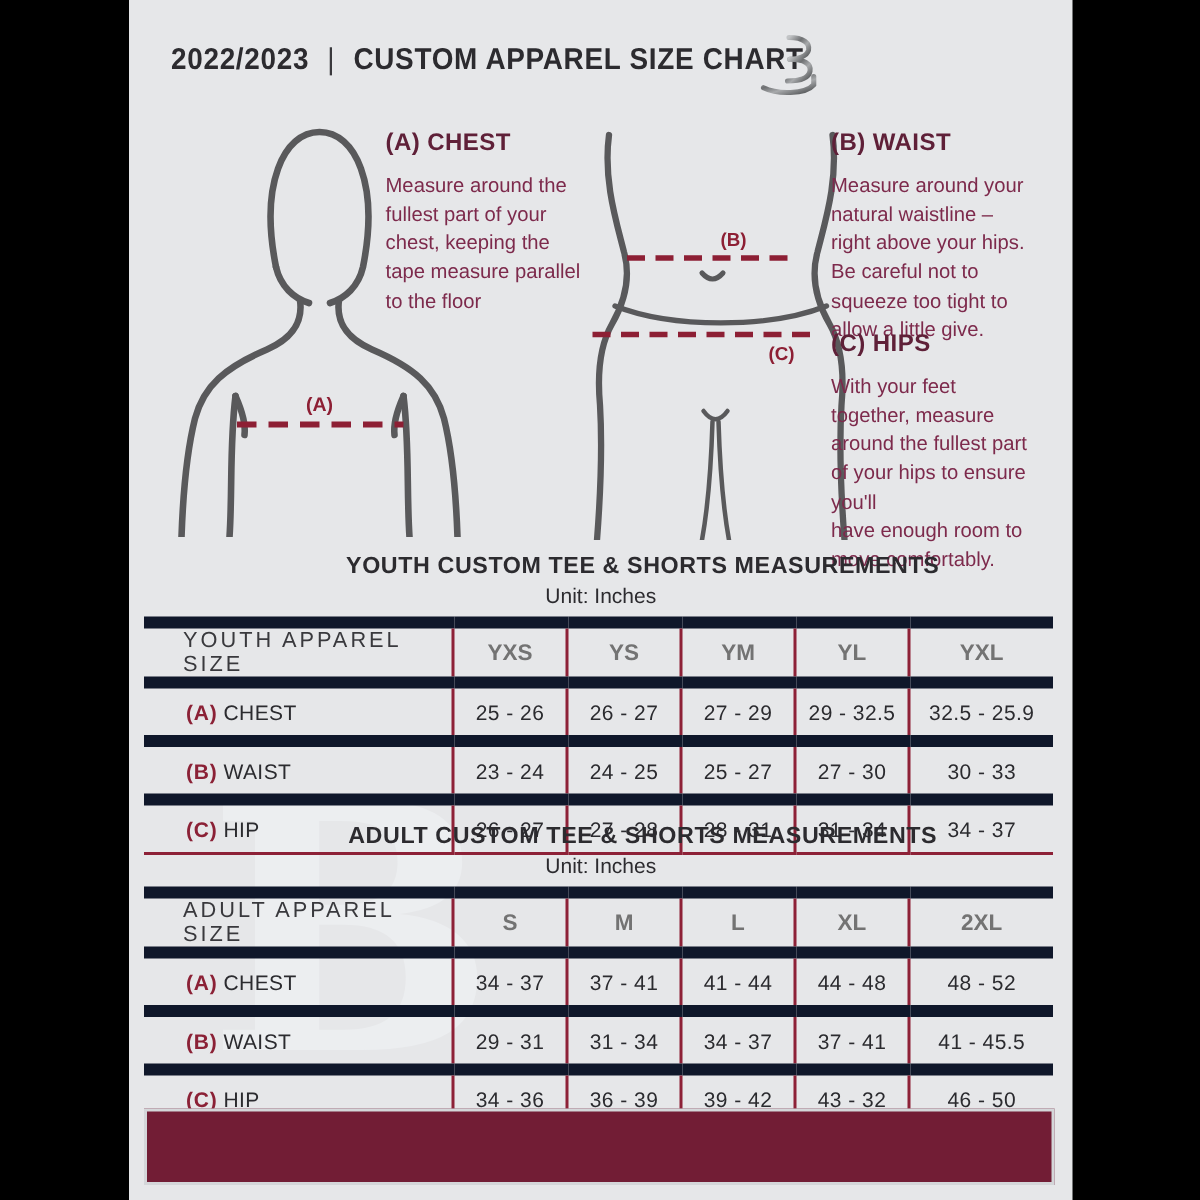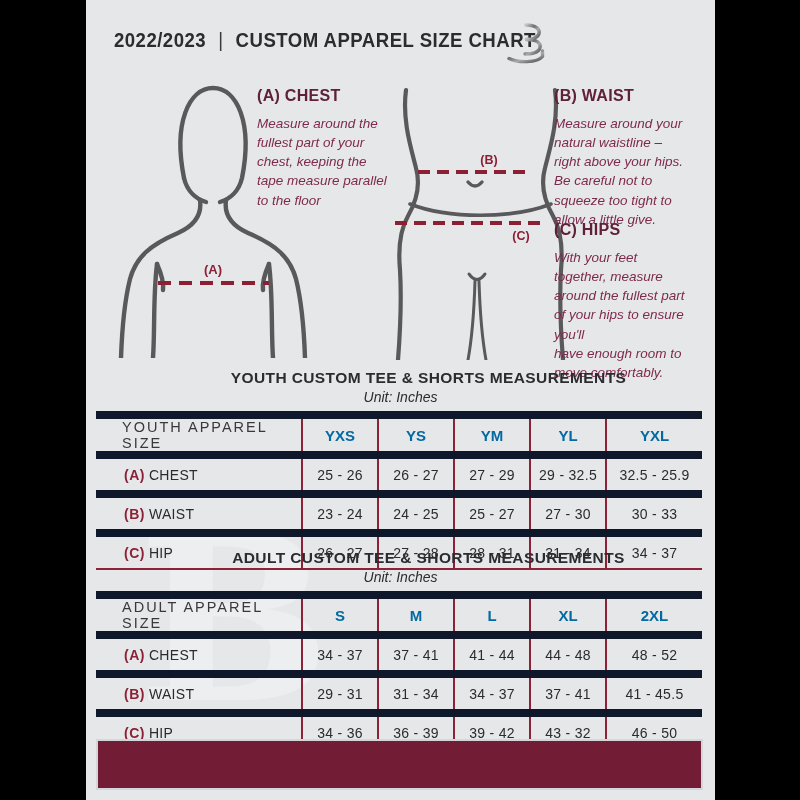--- a/index.html
+++ b/index.html
@@ -18,34 +18,34 @@
   .hdr-title{position:absolute;left:28px;top:29px;font-size:20px;font-weight:700;color:#2c2b2f;
              letter-spacing:.5px;transform:scaleX(.93);transform-origin:left center;white-space:nowrap;}
   .hdr-title .divider{font-weight:400;color:#3a393d;margin:0 13px;}
   .logo{position:absolute;left:416px;top:18px;}
   .brand{position:absolute;left:466px;top:33px;font-size:17px;font-weight:700;color:#2c2b2f;
          letter-spacing:5px;white-space:nowrap;}
 
   
   .guide-block{position:absolute;}
   .guide-h{font-size:16px;font-weight:800;color:#5f2038;letter-spacing:.3px;margin:0 0 9px 0;}
-  .guide-p{font-size:13.5px;line-height:1.42;font-style:italic;color:#7d2a4c;white-space:pre-line;margin:0;}
+  .guide-p{font-size:13.5px;line-height:1.42;color:#7d2a4c;white-space:pre-line;margin:0;}
 
   
   .section-title{position:absolute;left:0;width:629px;text-align:center;font-size:15.5px;
                  font-weight:700;color:#2c2b2f;letter-spacing:.4px;padding-left:28px;}
-  .unit{position:absolute;left:0;width:629px;text-align:center;font-size:14px;font-style:italic;
+  .unit{position:absolute;left:0;width:629px;text-align:center;font-size:14px;
         color:#2c2b2f;}
 
   
   table.size-table{position:absolute;left:10px;width:606px;border-collapse:collapse;table-layout:fixed;background:transparent;}
   table.size-table td{border-top:8px solid #0f172a;border-bottom:2px solid #8d2137;
                       text-align:center;vertical-align:middle;padding:0;}
   table.size-table td + td{border-left:2px solid #8d2137;}
-  table.size-table tr.head td{height:28px;font-size:15px;font-weight:700;color:#0369a1;}
+  table.size-table tr.head td{height:28px;font-size:15px;font-weight:700;color:#737373;}
   table.size-table tr.head td.lbl{font-weight:400;font-size:14.5px;letter-spacing:2px;color:#39393d;
                                   text-align:left;padding-left:26px;}
   table.size-table tr.datarow td{height:31px;font-size:14px;color:#2b2b2f;letter-spacing:.3px;}
   table.size-table td.rowlabel{text-align:left;padding-left:28px;font-size:15px;letter-spacing:1.2px;color:#2f2f33;}
   table.size-table td.rowlabel b{color:#8b2136;font-weight:800;margin-right:4px;letter-spacing:.5px;}
 
   
   .footer-bar{position:absolute;left:10px;top:739px;width:603px;height:47px;background:#721d35;
               border:2px solid #d4d6d9;}
 

